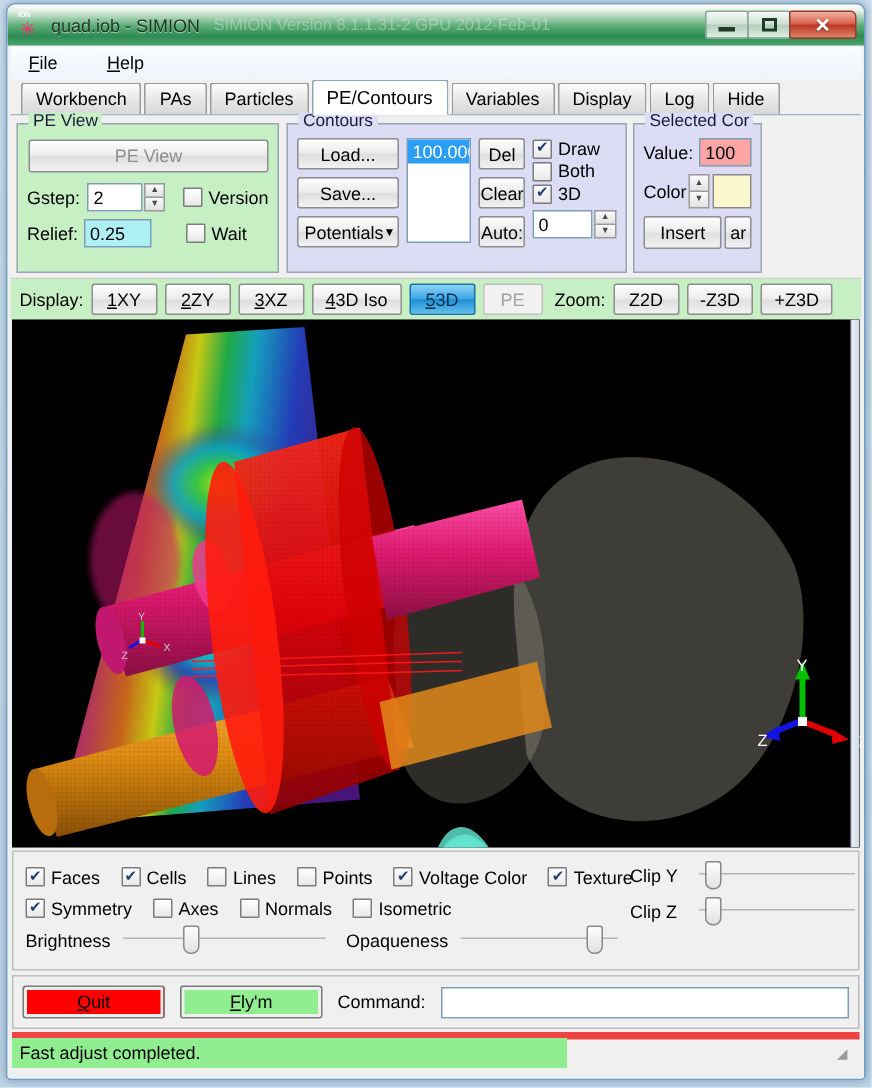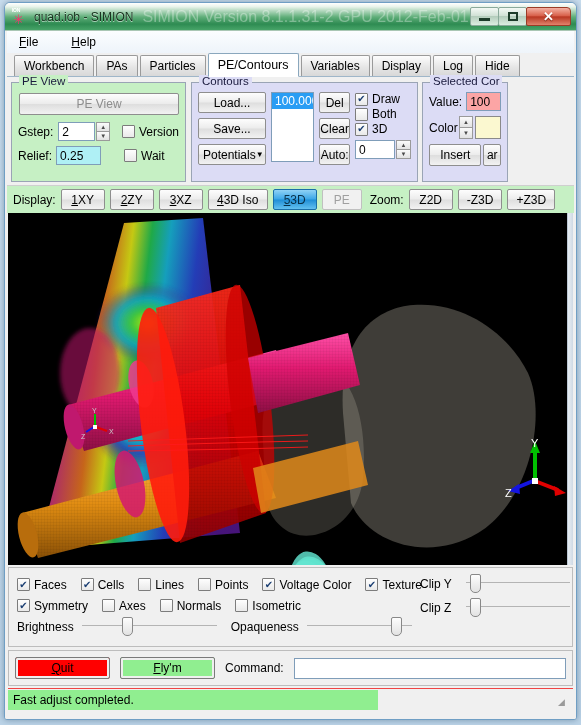--- a/index.html
+++ b/index.html
@@ -53,21 +53,21 @@
     position: absolute; left: 2px; top: 5px;
     color: #ff2e6e; font-size: 13px; line-height: 13px;
   }
   .title-text {
     font-size: 12px; color: #18331f;
     text-shadow: 0 1px 0 rgba(255,255,255,.55);
     white-space: nowrap;
     flex: 0 0 auto;
   }
   .title-sub {
-    font-size: 16px;
+    font-size: 11px;
     color: rgba(255,255,255,.33);
     margin-left: 9px;
     white-space: nowrap;
     overflow: hidden;
     flex: 1 1 auto;
   }
   .win-btns { display: flex; gap: 0; margin-right: 5px; flex: 0 0 auto; }
   .win-btn {
     width: 29px; height: 19px;
     border: 1px solid #8aa99a;
@@ -317,21 +317,21 @@
     flex: 1; height: 21px;
     border: 1px solid #7f9db9; background: #fff;
   }
 
   
   .statusbar {
     position: relative;
     height: 22px;
     margin: 2px 1px 0 1px;
     background: #f0f0f0;
-    border-top: 1px solid #ef4444;
+    border-top: 5px solid #ef4444;
     display: flex; align-items: center;
   }
   .status-text {
     background: #90ee90;
     height: 20px;
     width: 370px;
     display: flex; align-items: center;
     padding-left: 5px;
     font-size: 12px; color: #000;
   }

